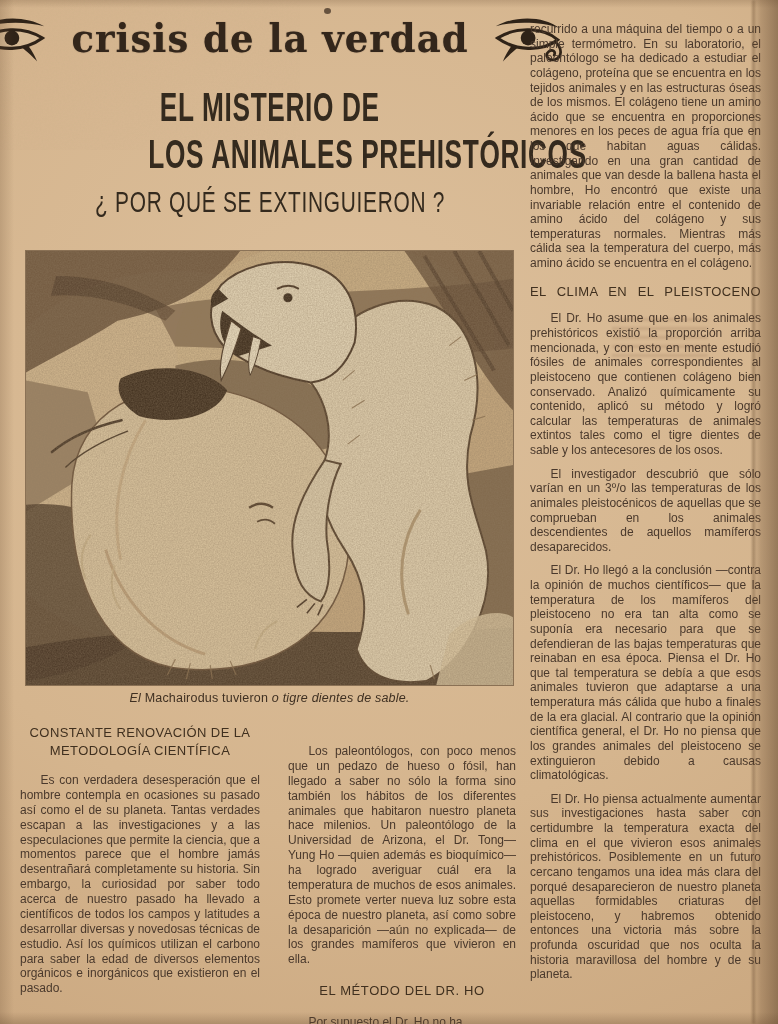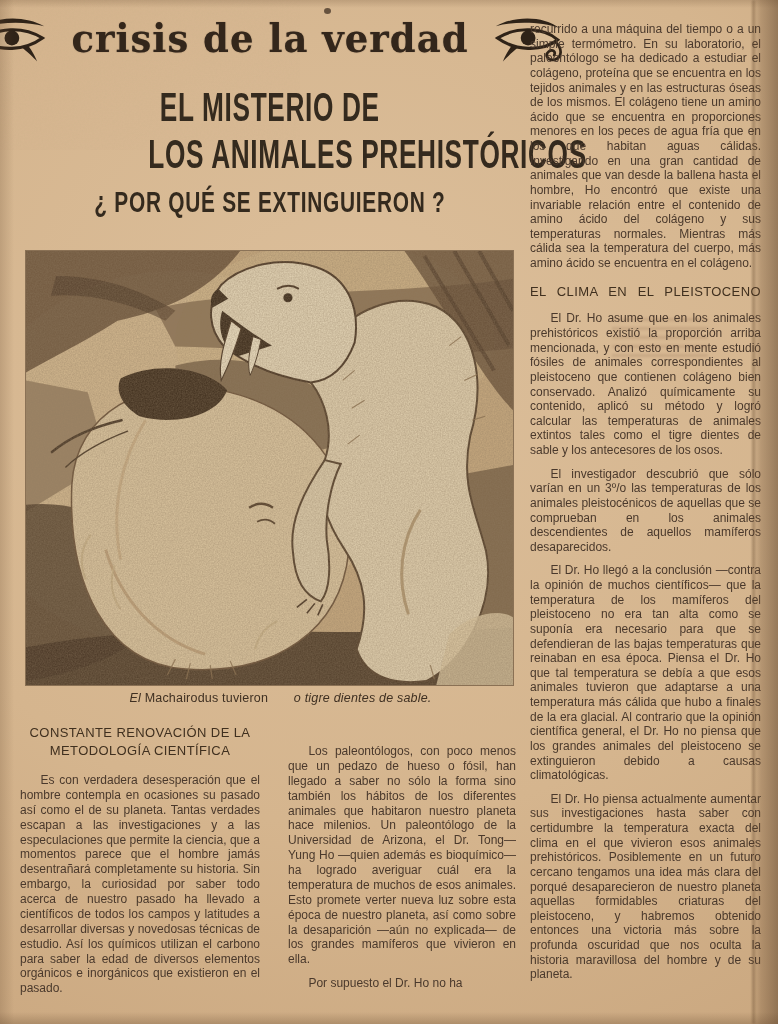--- a/index.html
+++ b/index.html
@@ -34,31 +34,31 @@
     letter-spacing:1px;white-space:nowrap;transform:scaleY(1.04);
     text-shadow:0 0 1px rgba(51,38,27,.5);
   }
   .eye{width:72px;height:48px;flex:0 0 auto;}
   .eye.flip{transform:scaleX(-1);}
 
   
   .headline{position:absolute;top:84px;left:25px;width:490px;text-align:center;color:#342a1e;}
   .headline .big{font-size:41px;font-weight:bold;line-height:1.14;white-space:nowrap;}
   .headline .big > span{display:inline-block;transform:scaleX(.64);transform-origin:center;letter-spacing:1px;}
-  .headline .sub{font-size:29px;font-weight:bold;margin-top:9px;white-space:nowrap;text-align:center;}
+  .headline .sub{font-size:29px;font-weight:normal;margin-top:9px;white-space:nowrap;text-align:center;}
   .headline .sub > span{display:inline-block;transform:scaleX(.72);transform-origin:center;letter-spacing:1px;}
 
   
   .photo{position:absolute;top:250px;left:25px;width:489px;height:436px;
     border:1px solid rgba(74,54,34,.55);box-sizing:border-box;
     box-shadow:inset 0 0 50px rgba(70,48,26,.45);}
   .photo svg{display:block;width:100%;height:100%;}
   .caption{position:absolute;top:691px;left:25px;width:489px;text-align:center;
     font-size:12.5px;color:#3f3022;letter-spacing:.2px;}
-  .caption .it{font-style:italic;margin-left:22px;}
+  .caption .it{font-style:italic;}
 
   
   .col{position:absolute;text-align:justify;font-size:12px;line-height:1.24;color:#4a392c;}
   .col p{margin:0 0 9px;text-indent:1.7em;}
   .col p.noindent{text-indent:0;}
   .col-left{top:724px;left:20px;width:240px;}
   .col-mid{top:744px;left:288px;width:228px;}
   .col-right{top:22px;left:530px;width:231px;line-height:1.22;}
   .col-heading{font-size:13px;letter-spacing:.4px;color:#40301f;text-indent:0;}
   .heading-center{text-align:center;line-height:1.35;margin:0 0 14px;}
@@ -194,20 +194,21 @@
   <div class="col col-left">
     <div class="col-heading heading-center">
       <div>CONSTANTE RENOVACIÓN DE LA</div>
       <div>METODOLOGÍA CIENTÍFICA</div>
     </div>
     <p>Es con verdadera desesperación que el hombre contempla en ocasiones su pasado así como el de su planeta. Tantas verdades escapan a las investigaciones y a las especulaciones que permite la ciencia, que a momentos parece que el hombre jamás desentrañará completamente su historia. Sin embargo, la curiosidad por saber todo acerca de nuestro pasado ha llevado a científicos de todos los campos y latitudes a desarrollar diversas y novedosas técnicas de estudio. Así los químicos utilizan el carbono para saber la edad de diversos elementos orgánicos e inorgánicos que existieron en el pasado.</p>
   </div>
 
   <div class="col col-mid">
     <p>Los paleontólogos, con poco menos que un pedazo de hueso o fósil, han llegado a saber no sólo la forma sino también los hábitos de los diferentes animales que habitaron nuestro planeta hace milenios. Un paleontólogo de la Universidad de Arizona, el Dr. Tong— Yung Ho —quien además es bioquímico— ha logrado averiguar cuál era la temperatura de muchos de esos animales. Esto promete verter nueva luz sobre esta época de nuestro planeta, así como sobre la desaparición —aún no explicada— de los grandes mamíferos que vivieron en ella.</p>
+    <div class="col-heading heading-mid">EL MÉTODO DEL DR. HO</div>
     <p>Por supuesto el Dr. Ho no ha</p>
   </div>
 
   <div class="col col-right">
     <p class="noindent">recurrido a una máquina del tiempo o a un simple termómetro. En su laboratorio, el paleontólogo se ha dedicado a estudiar el colágeno, proteína que se encuentra en los tejidos animales y en las estructuras óseas de los mismos. El colágeno tiene un amino ácido que se encuentra en proporciones menores en los peces de agua fría que en los que habitan aguas cálidas. Investigando en una gran cantidad de animales que van desde la ballena hasta el hombre, Ho encontró que existe una invariable relación entre el contenido de amino ácido del colágeno y sus temperaturas normales. Mientras más cálida sea la temperatura del cuerpo, más amino ácido se encuentra en el colágeno.</p>
     <div class="col-heading heading-justify">EL CLIMA EN EL PLEISTOCENO</div>
     <p>El Dr. Ho asume que en los animales prehistóricos existió la proporción arriba mencionada, y con esto en mente estudió fósiles de animales correspondientes al pleistoceno que contienen colágeno bien conservado. Analizó químicamente su contenido, aplicó su método y logró calcular las temperaturas de animales extintos tales como el tigre dientes de sable y los antecesores de los osos.</p>
     <p>El investigador descubrió que sólo varían en un 3º/o las temperaturas de los animales pleistocénicos de aquellas que se comprueban en los animales descendientes de aquellos mamíferos desaparecidos.</p>
     <p>El Dr. Ho llegó a la conclusión —contra la opinión de muchos científicos— que la temperatura de los mamíferos del pleistoceno no era tan alta como se suponía era necesario para que se defendieran de las bajas temperaturas que reinaban en esa época. Piensa el Dr. Ho que tal temperatura se debía a que esos animales tuvieron que adaptarse a una temperatura más cálida que hubo a finales de la era glacial. Al contrario que la opinión científica general, el Dr. Ho no piensa que los grandes animales del pleistoceno se extinguieron debido a causas climatológicas.</p>
     <p>El Dr. Ho piensa actualmente aumentar sus investigaciones hasta saber con certidumbre la temperatura exacta del clima en el que vivieron esos animales prehistóricos. Posiblemente en un futuro cercano tengamos una idea más clara del porqué desaparecieron de nuestro planeta aquellas formidables criaturas del pleistoceno, y habremos obtenido entonces una victoria más sobre la profunda oscuridad que nos oculta la historia maravillosa del hombre y de su planeta.</p>

